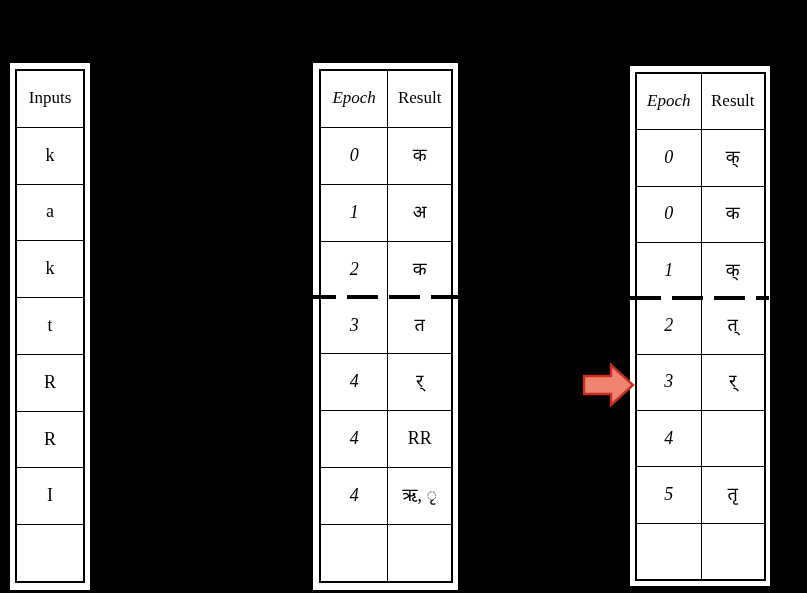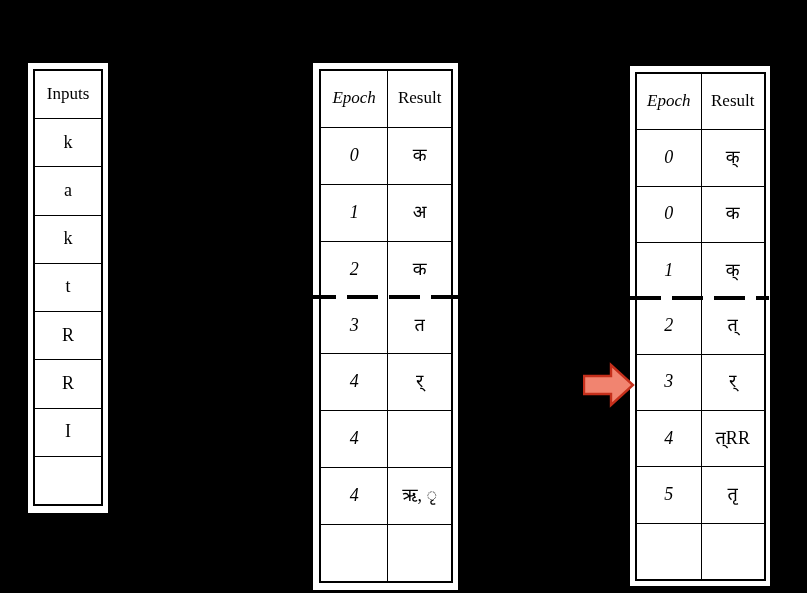--- a/index.html
+++ b/index.html
@@ -2,21 +2,21 @@
 <html><head>
 <meta charset="utf-8">
 <style>
   html,body{margin:0;padding:0;}
   body{
     width:807px;height:593px;position:relative;overflow:hidden;
     background:#000000;
     font-family:"Liberation Serif","DejaVu Serif",serif;
   }
   .panel{position:absolute;background:#ffffff;}
-  #left-panel{left:28px;top:63px;width:80px;height:450px;}
+  #left-panel{left:10px;top:63px;width:80px;height:527px;}
   #mid-panel{left:313px;top:63px;width:145px;height:527px;}
   #right-panel{left:630px;top:66px;width:140px;height:520px;}
 
   .tbl{position:absolute;border:2px solid #000;display:flex;flex-direction:column;background:#fff;}
   #left-panel  .tbl{left:5px;right:5px;top:6px;bottom:7px;}
   #mid-panel   .tbl{left:6px;right:5px;top:6px;bottom:7px;}
   #right-panel .tbl{left:5px;right:4px;top:6px;bottom:5px;}
 
   .row{flex:1 1 0;display:flex;border-bottom:1.5px solid #000;min-height:0;}
   .row:last-child{border-bottom:none;}
@@ -93,20 +93,21 @@
     <div class="row">
       <div class="cell epoch">3</div>
       <div class="cell result">त</div>
     </div>
     <div class="row">
       <div class="cell epoch">4</div>
       <div class="cell result">र्</div>
     </div>
     <div class="row">
       <div class="cell epoch">4</div>
+      <div class="cell result">RR</div>
     </div>
     <div class="row">
       <div class="cell epoch">4</div>
       <div class="cell result">ऋ, ◌ृ</div>
     </div>
     <div class="row">
       <div class="cell epoch"></div>
       <div class="cell result"></div>
     </div>
   </div>
@@ -138,21 +139,20 @@
     <div class="row">
       <div class="cell epoch">2</div>
       <div class="cell result">त्</div>
     </div>
     <div class="row">
       <div class="cell epoch">3</div>
       <div class="cell result">र्</div>
     </div>
     <div class="row">
       <div class="cell epoch">4</div>
-      <div class="cell result">त्RR</div>
     </div>
     <div class="row">
       <div class="cell epoch">5</div>
       <div class="cell result">तृ</div>
     </div>
     <div class="row">
       <div class="cell epoch"></div>
       <div class="cell result"></div>
     </div>
   </div>

